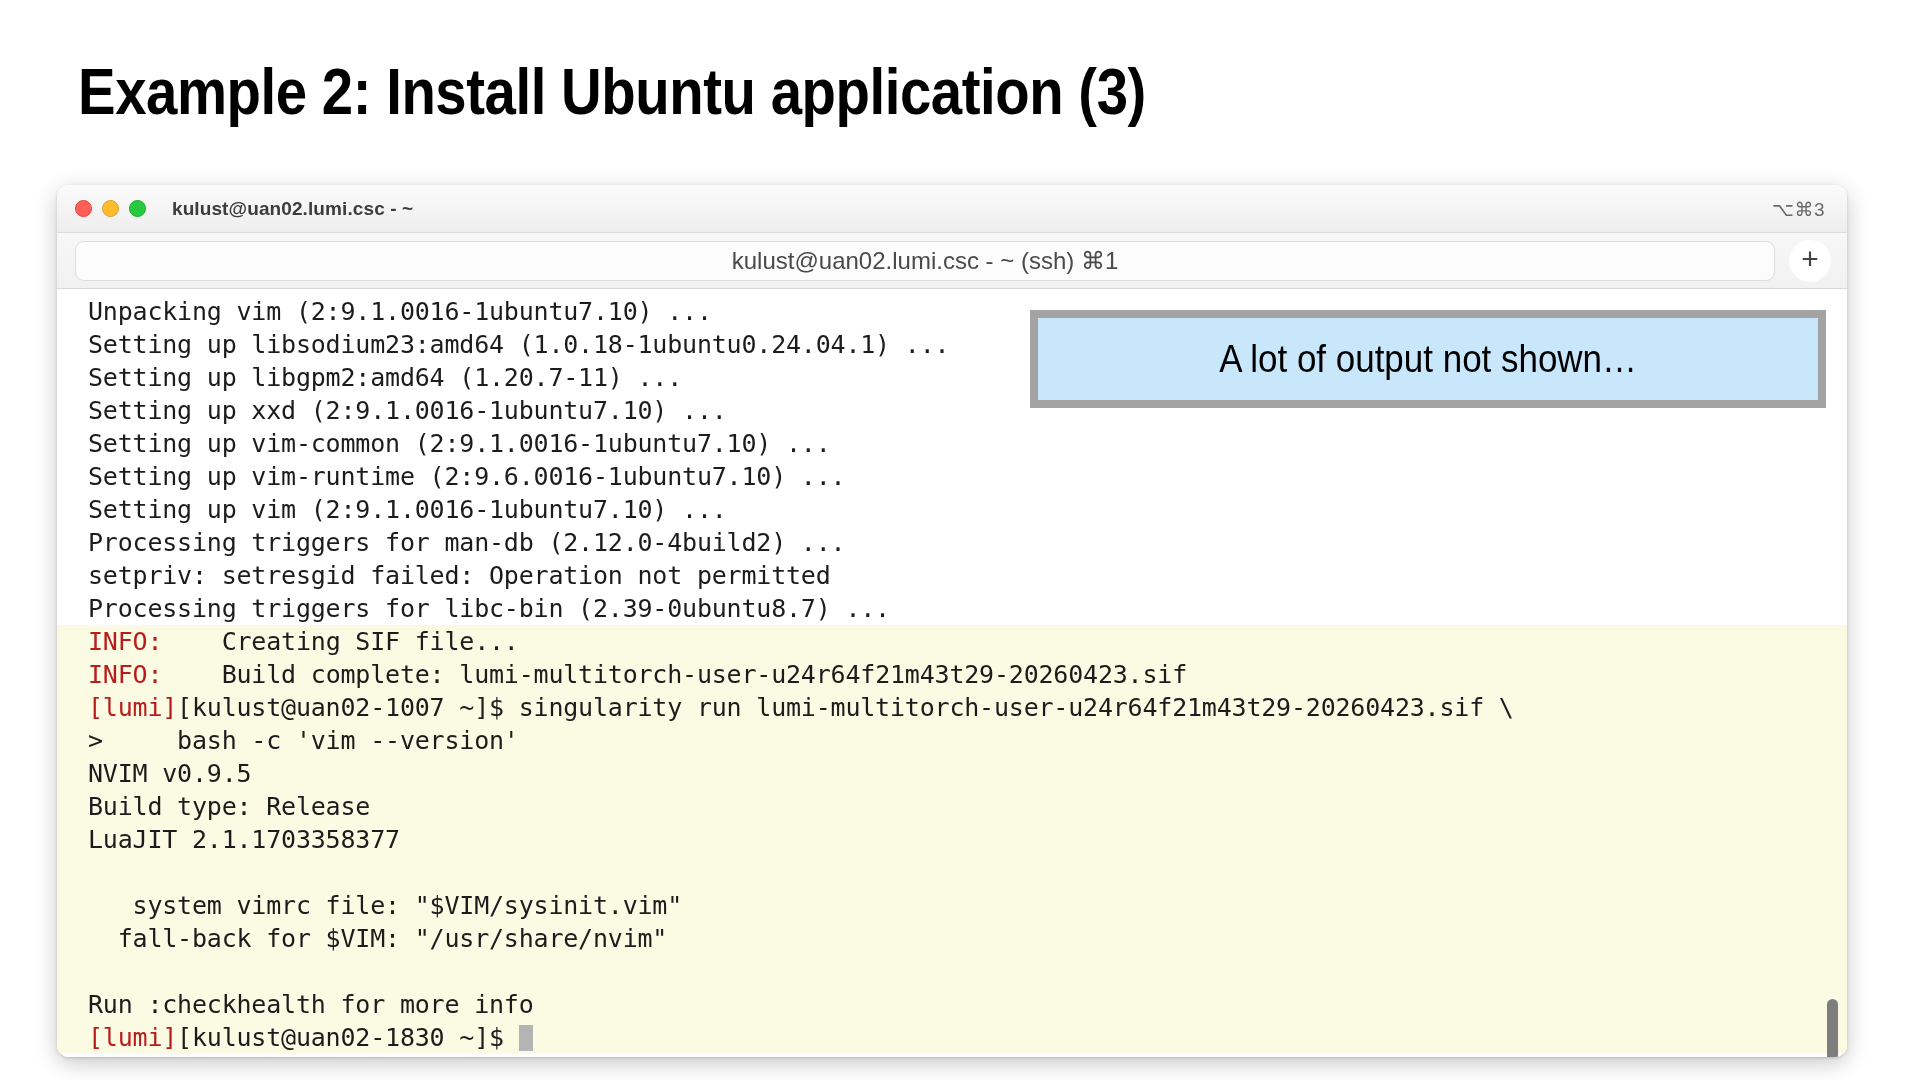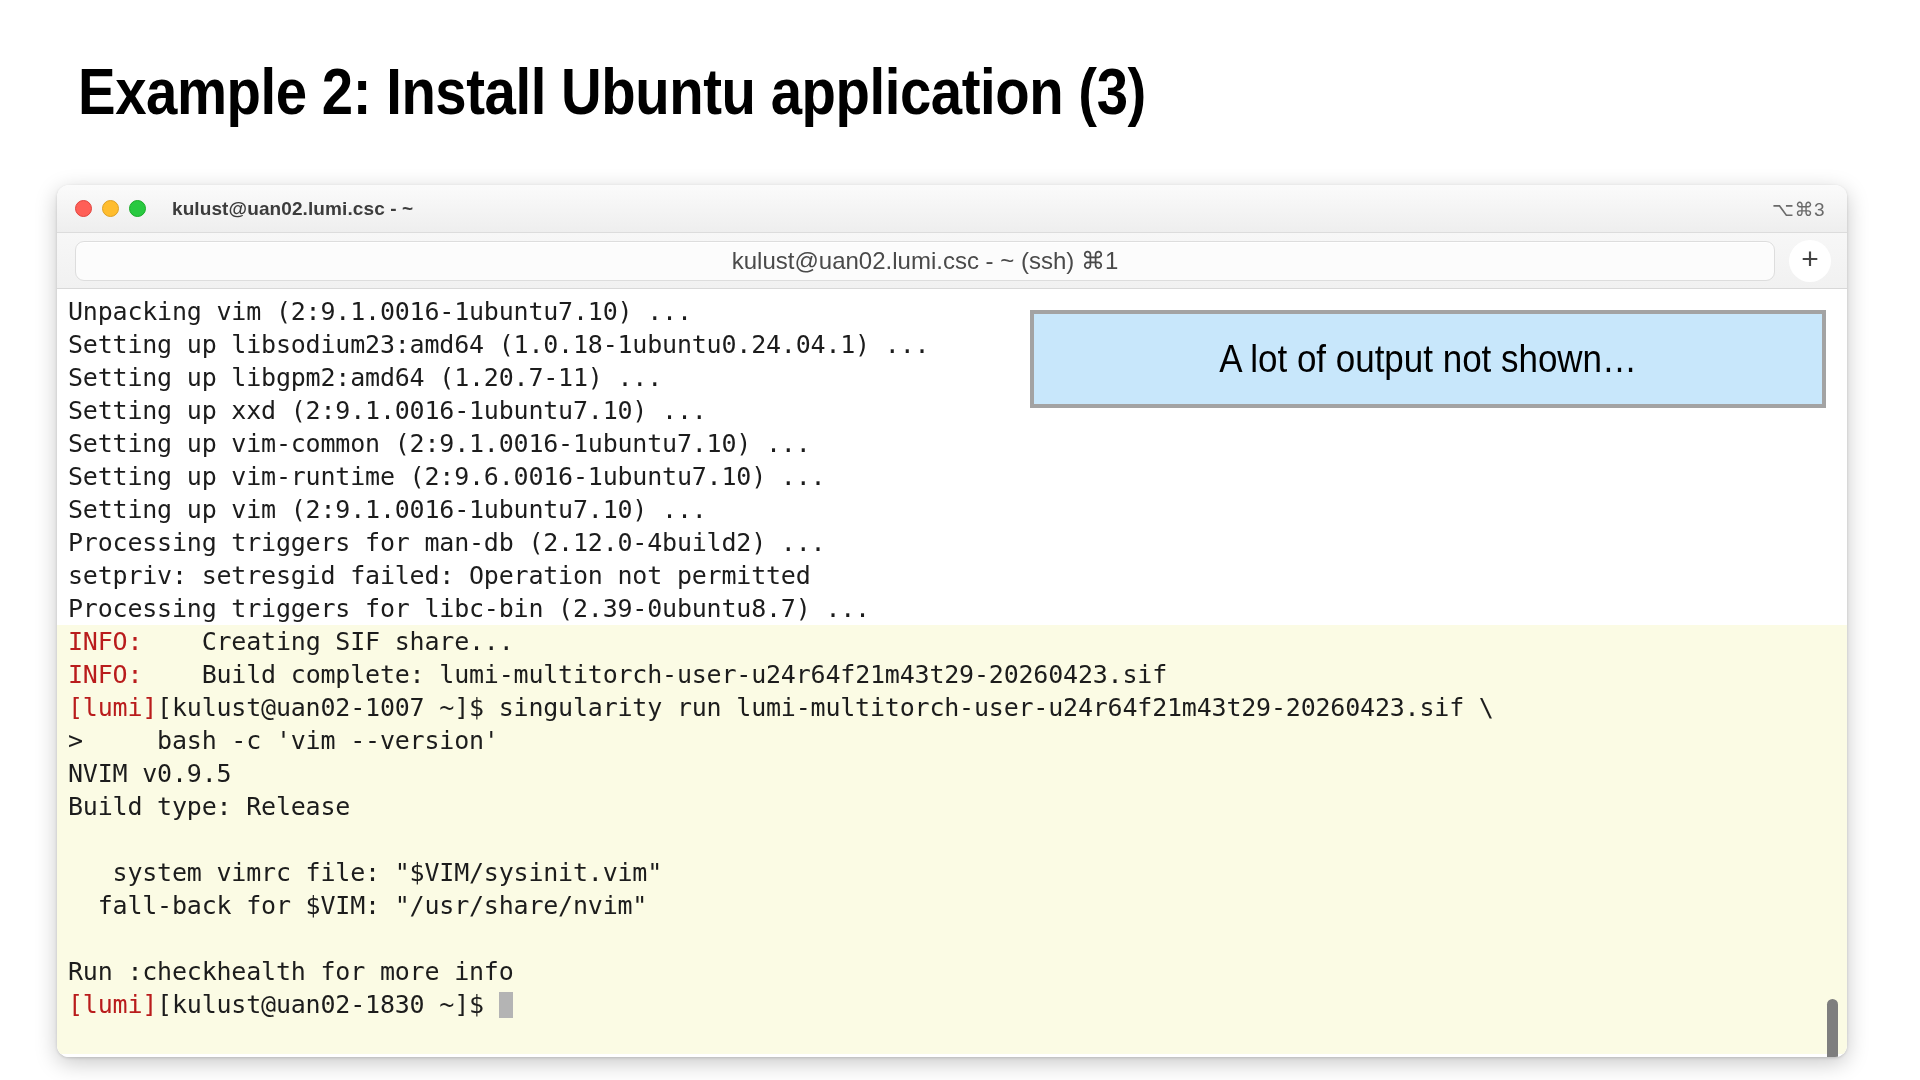--- a/index.html
+++ b/index.html
@@ -119,20 +119,21 @@
     font-family:"DejaVu Sans Mono","Liberation Mono",monospace;
     font-size:25px;
     line-height:33px;
     color:#1c1c1c;
     padding-top:6px;
   }
   .tline {
     padding-left:11px;
     white-space:pre;
     letter-spacing:-0.2px;
+    margin-left:20px;
   }
   .tline.hl { background:#fbfbe4; }
   .blue { color:#b91c1c; }
   .cursor {
     display:inline-block;
     width:14px; height:26px;
     background:#b4b4b4;
     vertical-align:-5px;
   }
 
@@ -160,21 +161,21 @@
     background:#7e7e7e;
     border-radius:6px;
   }
 
   
   #callout {
     position:absolute;
     left:1030px; top:310px;
     width:796px; height:98px;
     background:#c8e7fb;
-    border:4px solid #a3a3a3;
+    border:8px solid #a3a3a3;
     display:flex;
     align-items:center;
     justify-content:center;
   }
   #callout-text {
     font-family:"Liberation Sans", sans-serif;
     font-size:38px;
     color:#000000;
     transform:scaleX(0.92);
     white-space:nowrap;
@@ -210,26 +211,27 @@
           <div class="tline"><span>Unpacking vim (2:9.1.0016-1ubuntu7.10) ...</span></div>
           <div class="tline"><span>Setting up libsodium23:amd64 (1.0.18-1ubuntu0.24.04.1) ...</span></div>
           <div class="tline"><span>Setting up libgpm2:amd64 (1.20.7-11) ...</span></div>
           <div class="tline"><span>Setting up xxd (2:9.1.0016-1ubuntu7.10) ...</span></div>
           <div class="tline"><span>Setting up vim-common (2:9.1.0016-1ubuntu7.10) ...</span></div>
           <div class="tline"><span>Setting up vim-runtime (2:9.6.0016-1ubuntu7.10) ...</span></div>
           <div class="tline"><span>Setting up vim (2:9.1.0016-1ubuntu7.10) ...</span></div>
           <div class="tline"><span>Processing triggers for man-db (2.12.0-4build2) ...</span></div>
           <div class="tline"><span>setpriv: setresgid failed: Operation not permitted</span></div>
           <div class="tline"><span>Processing triggers for libc-bin (2.39-0ubuntu8.7) ...</span></div>
-          <div class="tline hl"><span class="blue">INFO:</span><span>    Creating SIF share...</span></div>
+          <div class="tline hl"><span class="blue">INFO:</span><span>    Creating SIF file...</span></div>
           <div class="tline hl"><span class="blue">INFO:</span><span>    Build complete: lumi-multitorch-user-u24r64f21m43t29-20260423.sif</span></div>
           <div class="tline hl"><span class="blue">[lumi]</span><span>[kulust@uan02-1007 ~]$ singularity run lumi-multitorch-user-u24r64f21m43t29-20260423.sif \</span></div>
           <div class="tline hl"><span>&gt;     bash -c 'vim --version'</span></div>
           <div class="tline hl"><span>NVIM v0.9.5</span></div>
           <div class="tline hl"><span>Build type: Release</span></div>
+          <div class="tline hl"><span>LuaJIT 2.1.1703358377</span></div>
           <div class="tline hl"><span>&nbsp;</span></div>
           <div class="tline hl"><span>   system vimrc file: "$VIM/sysinit.vim"</span></div>
           <div class="tline hl"><span>  fall-back for $VIM: "/usr/share/nvim"</span></div>
           <div class="tline hl"><span>&nbsp;</span></div>
           <div class="tline hl"><span>Run :checkhealth for more info</span></div>
           <div class="tline hl"><span class="blue">[lumi]</span><span>[kulust@uan02-1830 ~]$ </span><span class="cursor"></span></div>
         </div>
       <div id="scrollbar-track">
         <div id="scrollbar-thumb" style="top: 700px; height: 140px;"></div>
       </div>

